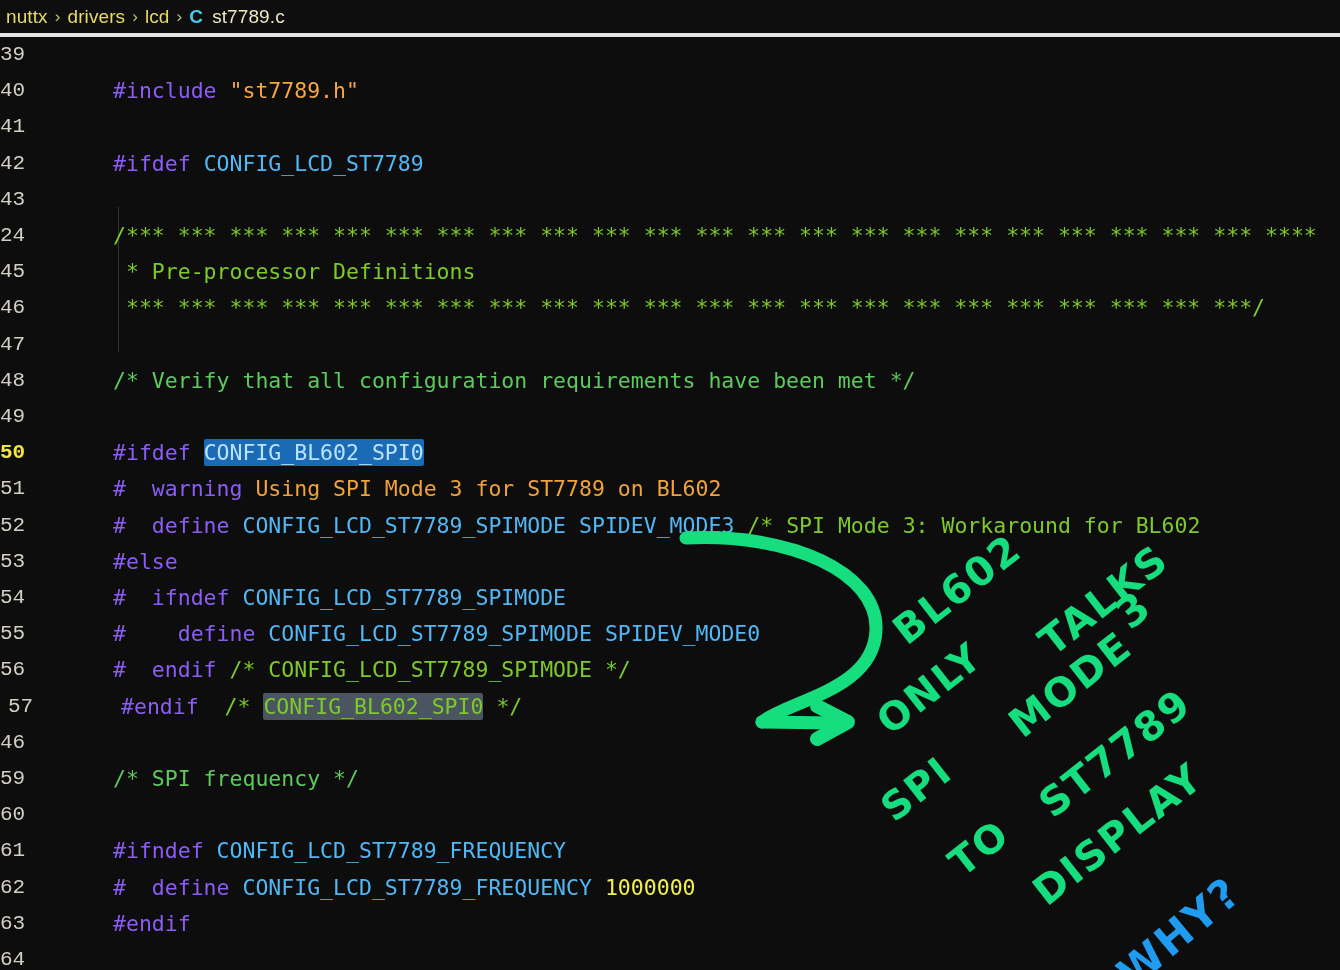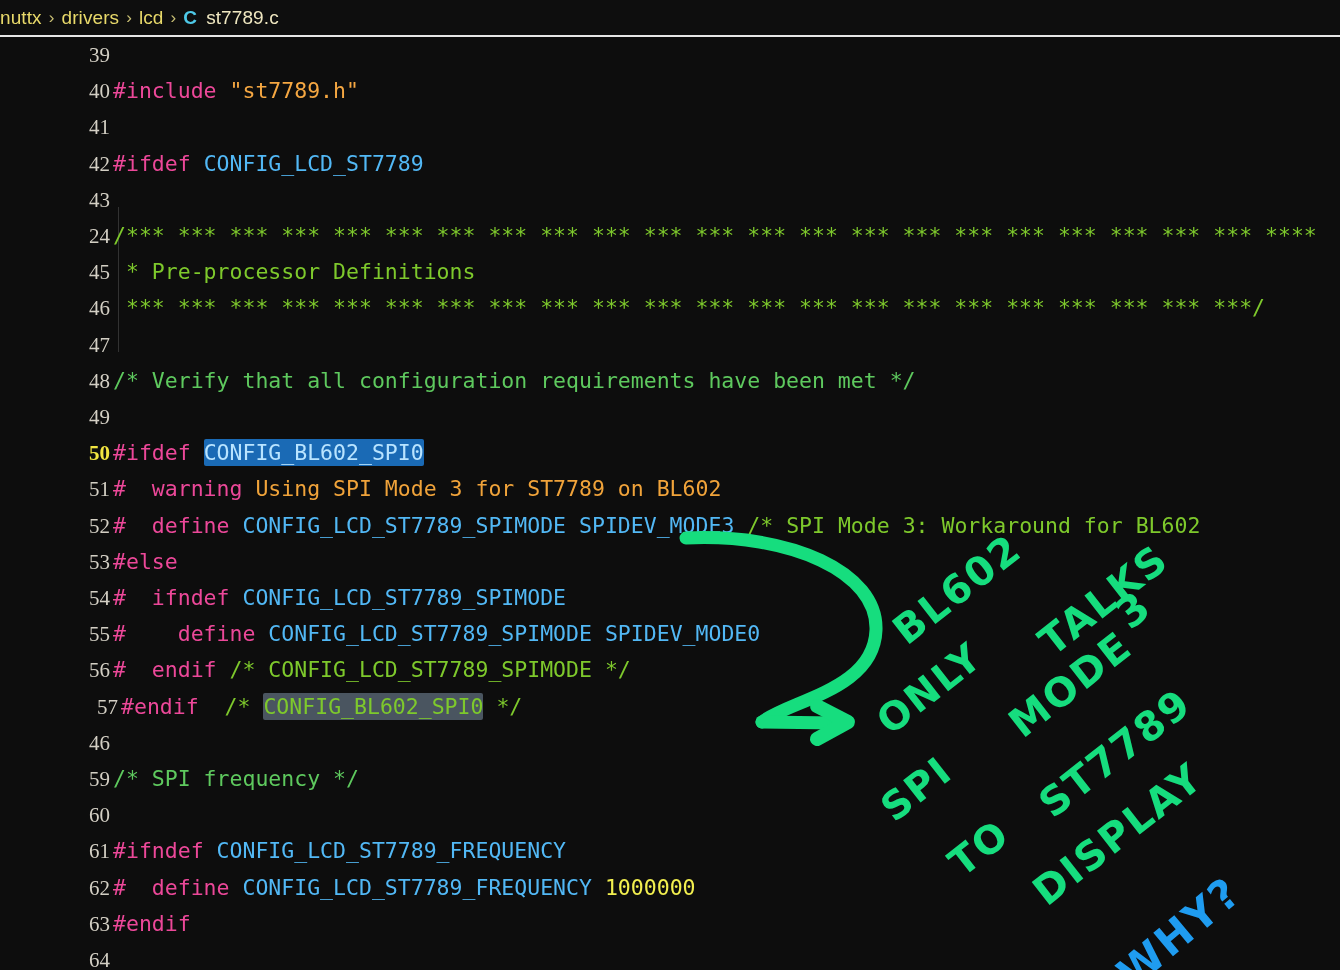--- a/index.html
+++ b/index.html
@@ -9,22 +9,22 @@
     font-family:"DejaVu Sans Mono","Liberation Mono",monospace;
     -webkit-font-smoothing:antialiased;
   }
   #root{position:relative;width:1340px;height:970px;overflow:hidden;background:#0d0d0d;}
 
   
   .breadcrumb-bar{
     position:absolute;left:0;top:0;width:1340px;height:37px;
     background:#0e0e0e;
     display:flex;align-items:center;
-    padding-left:0;box-sizing:border-box;
-    border-bottom:2px solid #e5e5e5;
+    padding-left:6px;box-sizing:border-box;
+    border-bottom:4px solid #e5e5e5;
     z-index:5;
   }
   .crumb{
     font-family:"Liberation Sans","DejaVu Sans",sans-serif;
     font-size:19px;color:#e8d96a;letter-spacing:.1px;
   }
   .crumb.sep{color:#d9cf7d;margin:0 7px;font-size:17px;opacity:.92;}
   .crumb.cfile{color:#4ec9e8;font-weight:bold;margin-right:9px;font-size:19px;}
   .crumb.fname{color:#efe7c0;}
 
@@ -34,33 +34,32 @@
     background:#0d0d0d;overflow:hidden;
   }
   .code-lines{position:absolute;left:0;top:0;width:1340px;}
 
   .line{
     position:relative;height:36.2px;line-height:36.2px;
     white-space:pre;font-size:21.5px;
   }
   .ln{
     position:absolute;left:0;top:0;width:82px;
-    text-align:right;color:#d3cfc4;font-size:21px;
-    font-family:Liberation Serif, serif;
-    padding-left:28px;
+    color:#d3cfc4;font-size:21px;
+    font-family:Liberation Mono, monospace;
   }
   .line.active .ln{color:#f2e541;font-weight:bold;}
   .src{
     position:absolute;left:113px;top:0;white-space:pre;
     font-family:"DejaVu Sans Mono","Liberation Mono",monospace;
     font-size:21.5px;letter-spacing:0px;
   }
 
   
-  .t-pre   {color:#ec4899;}
+  .t-pre   {color:#8b5cf6;}
   .t-str   {color:#f5a742;}
   .t-id    {color:#52b8f5;}
   .t-cmt   {color:#5ec95e;}
   .t-cmt2  {color:#7ec92c;}
   .t-warn  {color:#f0a33a;}
   .t-num   {color:#f2ef4f;}
 
   
   .sel{background:#1a6ab5;color:#b9e4ff;border-radius:2px;padding:1px 0;}
   .wmatch{background:#4a5560;border-radius:2px;padding:1px 0;}

